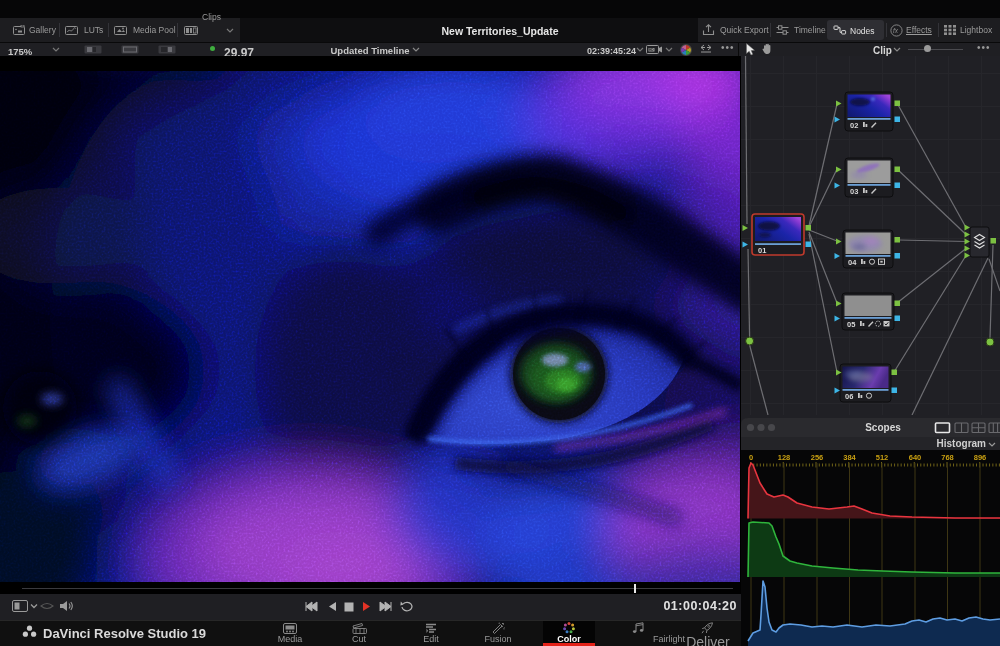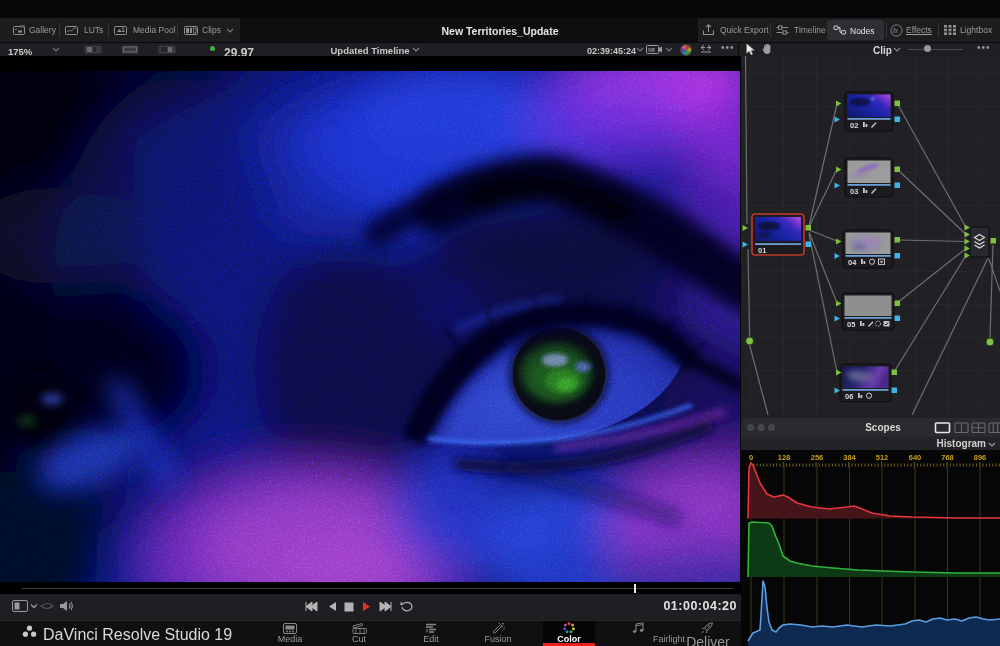--- a/index.html
+++ b/index.html
@@ -40,21 +40,21 @@
         <circle cx="9" cy="3.5" r="0.9" fill="#8f8f8f"></circle>
       </svg>
     <div class="abs txt" style="left:133px;top:25px;">Media Pool</div>
     <div class="sep" style="left:177px;top:23px;height:14px;"></div>
     <svg class="abs" style="left:184px;top:25px;" width="14" height="10" viewBox="0 0 14 10">
         <rect x="0.5" y="1.5" width="13" height="8" rx="1" fill="none" stroke="#8f8f8f"></rect>
         <rect x="2" y="3" width="3" height="5" fill="#8f8f8f"></rect>
         <rect x="6" y="3" width="2" height="5" fill="#8f8f8f"></rect>
         <rect x="9.5" y="3" width="2.5" height="5" fill="none" stroke="#8f8f8f" stroke-width="0.8"></rect>
       </svg>
-    <div class="abs txt" style="left:202px;top:25px;">Clips</div>
+    <div class="abs txt" style="left:202px;top:12px;">Clips</div>
     <svg class="abs" style="left:226px;top:28px;" width="8" height="5" viewBox="0 0 8 5">
         <path d="M1 1 L4 4 L7 1" fill="none" stroke="#777" stroke-width="1.2"></path>
       </svg>
   </div>
   <div id="toolbar-right">
     <svg class="abs" style="left:702px;top:24px;" width="13" height="12" viewBox="0 0 13 12">
         <path d="M6.5 8 L6.5 1 M4 3.2 L6.5 0.8 L9 3.2" fill="none" stroke="#8f8f8f" stroke-width="1.1"></path>
         <path d="M1.5 6.5 L1.5 10.5 L11.5 10.5 L11.5 6.5" fill="none" stroke="#8f8f8f" stroke-width="1.1"></path>
       </svg>
     <div class="abs txt" style="left:720px;top:25px;">Quick Export</div>
@@ -332,21 +332,21 @@
   </div>
   <div class="abs" style="left:737px;top:599px;transform:translateX(-100%);color:#e2e2e2;font-size:12.5px;font-weight:bold;letter-spacing:0.5px;text-align:center;">01:00:04:20</div>
 
   <div class="abs" style="left:0;top:620px;width:741px;height:26px;background:#101010;border-top:1px solid #272727;box-sizing:border-box;"></div>
   <div id="pagebar">
     <svg class="abs" style="left:22px;top:625px;" width="15" height="13" viewBox="0 0 15 13">
         <circle cx="7.5" cy="3.2" r="2.6" fill="#c9c9c9"></circle>
         <circle cx="3.4" cy="9.2" r="2.6" fill="#c9c9c9"></circle>
         <circle cx="11.6" cy="9.2" r="2.6" fill="#c9c9c9"></circle>
       </svg>
-    <div class="abs" style="left:43px;top:626px;color:#dadada;font-size:16px;font-weight:normal;">DaVinci Resolve Studio 19</div>
+    <div class="abs" style="left:43px;top:626px;color:#dadada;font-size:13px;font-weight:bold;">DaVinci Resolve Studio 19</div>
 
     <div class="abs" style="left:543px;top:621px;width:52px;height:22px;background:#040404;"></div>
     <div class="abs" style="left:543px;top:643px;width:52px;height:3px;background:#e32219;"></div>
     <div id="pb-items">
       <svg class="abs" style="left:283px;top:623px;" width="14" height="11" viewBox="0 0 14 11">
           <rect x="0.5" y="0.5" width="13" height="10" rx="1.5" fill="none" stroke="#8a8a8a"></rect>
           <rect x="2.5" y="2.5" width="9" height="4" fill="#8a8a8a"></rect>
           <circle cx="4" cy="8.5" r="0.9" fill="#8a8a8a"></circle>
           <circle cx="7" cy="8.5" r="0.9" fill="#8a8a8a"></circle>
           <circle cx="10" cy="8.5" r="0.9" fill="#8a8a8a"></circle>

